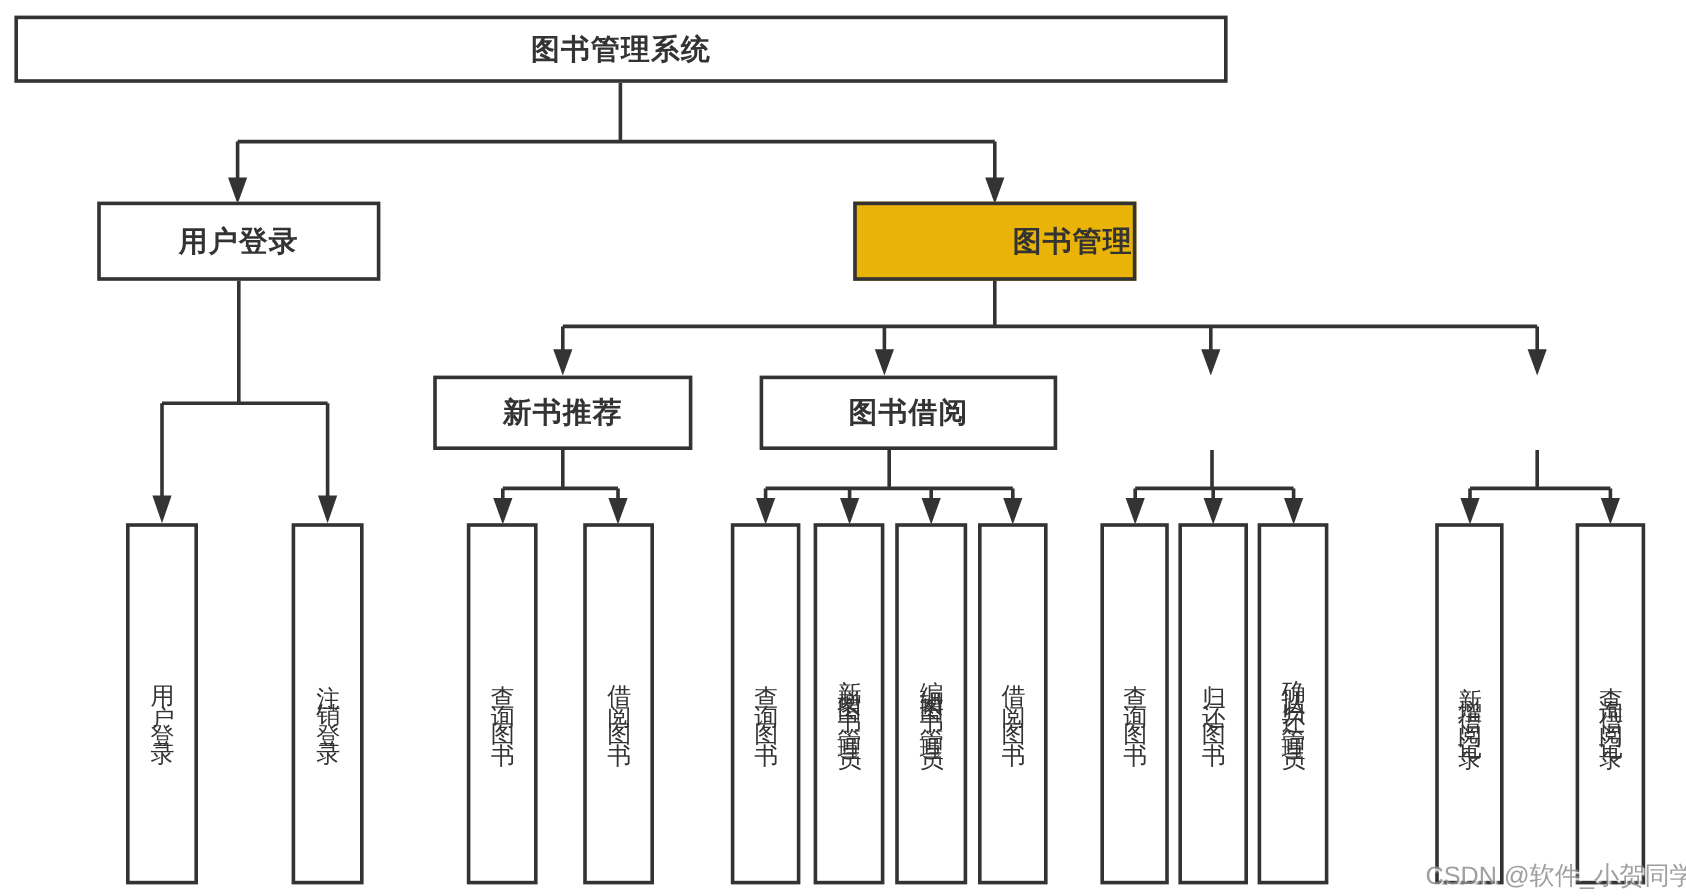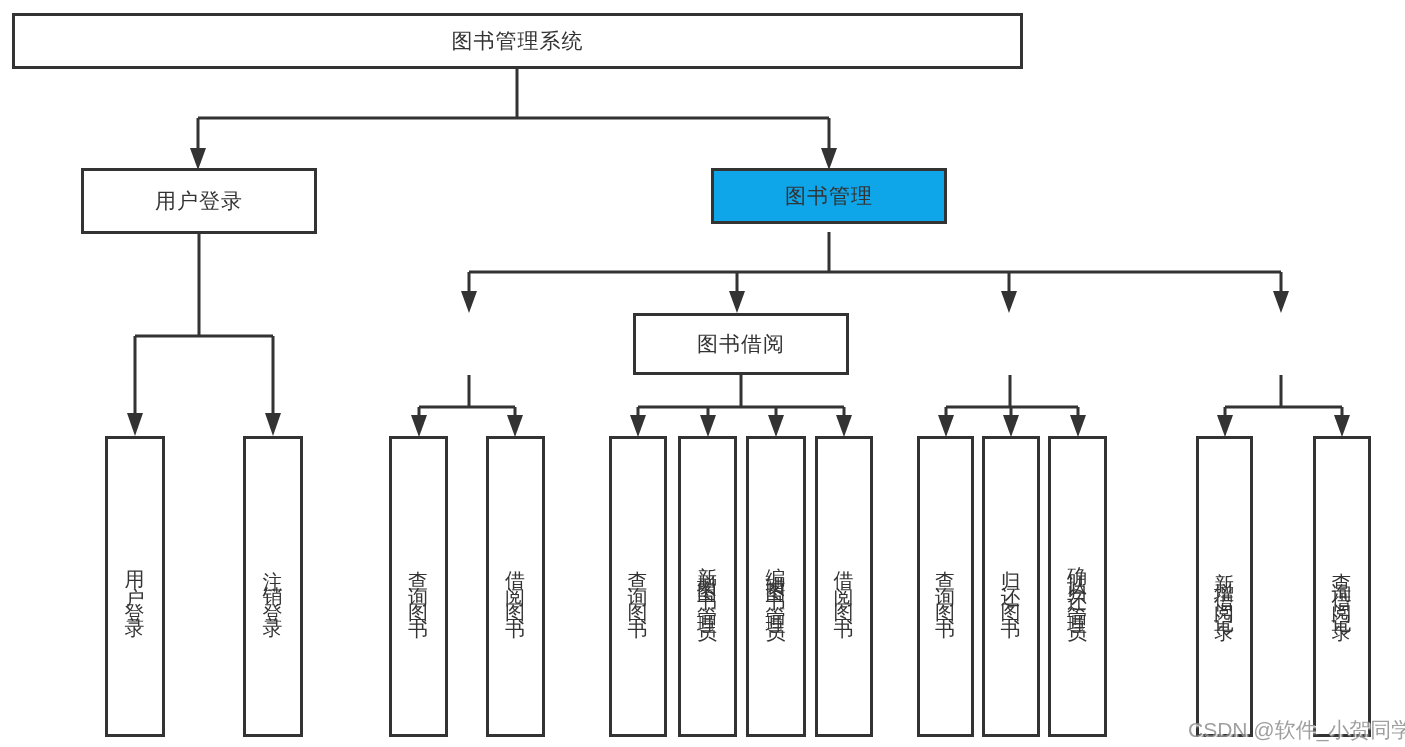--- a/index.html
+++ b/index.html
@@ -24,23 +24,24 @@
     position: absolute;
     box-sizing: border-box;
     background: #ffffff;
     border: 3px solid #333333;
     display: flex;
     align-items: center;
     justify-content: center;
     z-index: 2;
   }
   .hlabel {
-    font-size: 21px;
+    font-size: 24px;
     letter-spacing: 1px;
     white-space: nowrap;
+    font-weight: bold;
   }
   .leaf { top: 436px; height: 301px; }
   .vlabel {
     writing-mode: vertical-lr;
     text-orientation: mixed;
     font-size: 20px;
     line-height: 1;
     letter-spacing: 12px;
   }
   .watermark {
@@ -102,25 +103,28 @@
     </g>
   </svg>
 
   <div class="box" style="left: 12px; top: 13px; width: 1011px; height: 56px; border-color: rgb(51, 51, 51); background: rgb(255, 255, 255);">
     <span class="hlabel">图书管理系统</span>
   </div>
 
   <div class="box" style="left: 81px; top: 168px; width: 236px; height: 66px; border-color: rgb(51, 51, 51); background: rgb(255, 255, 255);">
     <span class="hlabel">用户登录</span>
   </div>
-  <div class="box" style="left: 711px; top: 168px; width: 236px; height: 56px; border-color: rgb(51, 51, 51); background: #0ea5e9;">
+  <div class="box" style="left: 711px; top: 168px; width: 236px; height: 66px; border-color: rgb(51, 51, 51); background: #eab308; justify-content: flex-end;">
     <span class="hlabel">图书管理</span>
   </div>
 
-  <div class="box" style="left: 633px; top: 313px; width: 216px; height: 62px; border-color: rgb(51, 51, 51); background: rgb(255, 255, 255);">
+  <div class="box" style="left: 361px; top: 313px; width: 216px; height: 62px; border-color: rgb(51, 51, 51); background: rgb(255, 255, 255);">
+    <span class="hlabel">新书推荐</span>
+  </div>
+  <div class="box" style="left: 633px; top: 313px; width: 248px; height: 62px; border-color: rgb(51, 51, 51); background: rgb(255, 255, 255);">
     <span class="hlabel">图书借阅</span>
   </div>
 
   <div class="box leaf" style="left: 105px; width: 60px; border-color: rgb(51, 51, 51); background: rgb(255, 255, 255);">
     <span class="vlabel" style="letter-spacing: 16px;">用户登录</span>
   </div>
   <div class="box leaf" style="left: 243px; width: 60px; border-color: rgb(51, 51, 51); background: rgb(255, 255, 255);">
     <span class="vlabel" style="letter-spacing: 16px;">注销登录</span>
   </div>
 

